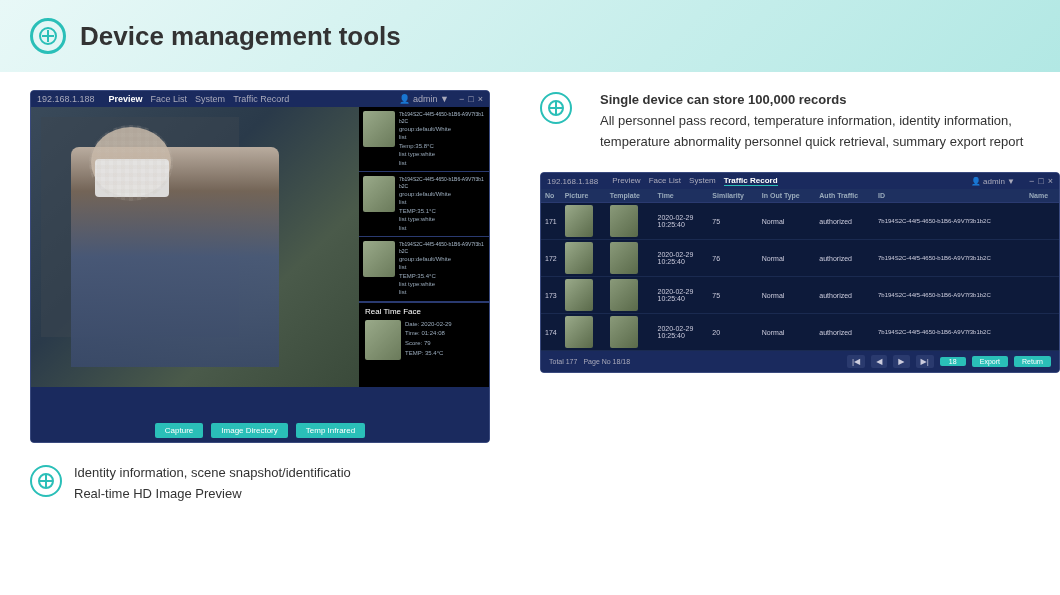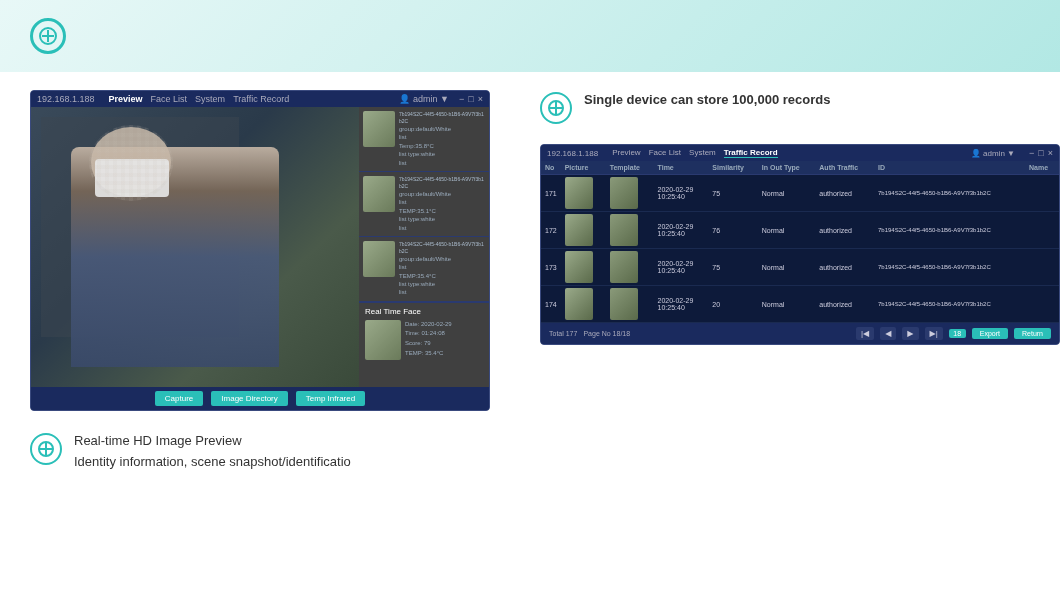--- a/index.html
+++ b/index.html
@@ -99,21 +99,21 @@
     }
     .preview-main-img {
       width: 100%;
       height: 100%;
       background: linear-gradient(135deg, #4a5a6a 0%, #2a3a4a 50%, #3a4a3a 100%);
       position: relative;
     }
 
     .preview-sidebar {
       width: 130px;
-      background: #404040;
+      background: #000000;
       overflow: hidden;
       display: flex;
       flex-direction: column;
     }
     .face-entry {
       display: flex;
       padding: 4px;
       border-bottom: 1px solid #2a3a70;
       gap: 4px;
     }
@@ -158,20 +158,21 @@
       color: #9ab;
       line-height: 1.6;
     }
 
     .preview-footer {
       background: #1a2a5e;
       padding: 4px 8px;
       display: flex;
       gap: 8px;
       justify-content: center;
+      margin-top: 32px;
     }
     .preview-btn {
       background: #2abfb8;
       color: #fff;
       border: none;
       padding: 3px 10px;
       border-radius: 2px;
       font-size: 8px;
       cursor: pointer;
     }
@@ -207,21 +208,21 @@
     
     .right-col {
       flex: 1;
       display: flex;
       flex-direction: column;
       gap: 16px;
     }
 
     .feature-right {
       display: flex;
-      gap: 12px;
+      gap: 28px;
       align-items: flex-start;
     }
 
     
     .traffic-window {
       background: #1a2a5e;
       border-radius: 4px;
       overflow: hidden;
       width: 520px;
       border: 1px solid #3a4a7e;
@@ -302,41 +303,42 @@
     .tf-nav-btn {
       background: #2a3a6e;
       color: #ccd;
       border: none;
       padding: 2px 5px;
       border-radius: 2px;
       font-size: 8px;
       cursor: pointer;
     }
     .tf-page-input {
-      width: 17px;
+      width: 26px;
       background: #2abfb8;
       color: #fff;
       border: none;
       padding: 1px 3px;
       font-size: 7px;
       border-radius: 2px;
       text-align: center;
     }
   </style>
 </head>
 <body>
 
 <div class="header">
   <div class="header-icon">
     <svg width="20" height="20" viewBox="0 0 20 20">
       <circle cx="10" cy="10" r="8" fill="none" stroke="#2abfb8" stroke-width="2"></circle>
       <line x1="10" y1="4" x2="10" y2="16" stroke="#2abfb8" stroke-width="2"></line>
       <line x1="4" y1="10" x2="16" y2="10" stroke="#2abfb8" stroke-width="2"></line>
     </svg>
   </div>
+  <span class="header-title">Device management tools</span>
 </div>
 
 <div class="content">
 
   <div class="left-col">
 
     <div class="preview-window">
       <div class="win-titlebar">
         <span class="win-ip">192.168.1.188</span>
         <div class="win-nav">
@@ -431,38 +433,39 @@
 
     <div class="feature-bullet">
       <div class="bullet-icon">
         <svg width="18" height="18" viewBox="0 0 18 18">
           <circle cx="9" cy="9" r="7" fill="none" stroke="#2abfb8" stroke-width="2"></circle>
           <line x1="9" y1="3" x2="9" y2="15" stroke="#2abfb8" stroke-width="2"></line>
           <line x1="3" y1="9" x2="15" y2="9" stroke="#2abfb8" stroke-width="2"></line>
         </svg>
       </div>
       <div class="bullet-text">
+        <div>Identity information, scene snapshot/identificatio</div>
         <div>Real-time HD Image Preview</div>
-        <div>Identity information, scene snapshot/identificatio</div>
       </div>
     </div>
   </div>
 
   <div class="right-col">
 
     <div class="feature-right">
       <div class="bullet-icon">
         <svg width="18" height="18" viewBox="0 0 18 18">
           <circle cx="9" cy="9" r="7" fill="none" stroke="#2abfb8" stroke-width="2"></circle>
           <line x1="9" y1="3" x2="9" y2="15" stroke="#2abfb8" stroke-width="2"></line>
           <line x1="3" y1="9" x2="15" y2="9" stroke="#2abfb8" stroke-width="2"></line>
         </svg>
       </div>
       <div class="bullet-text">
         <div style="font-weight:600;">Single device can store 100,000 records</div>
+        <div>All personnel pass record, temperature information, identity information, temperature abnormality personnel quick retrieval, summary export report</div>
       </div>
     </div>
 
     <div class="traffic-window">
       <div class="traffic-titlebar">
         <span style="font-size:8px;color:#aab;margin-right:6px;">192.168.1.188</span>
         <div class="traffic-nav" style="display:flex;gap:8px;flex:1;">
           <span>Preview</span>
           <span>Face List</span>
           <span>System</span>

